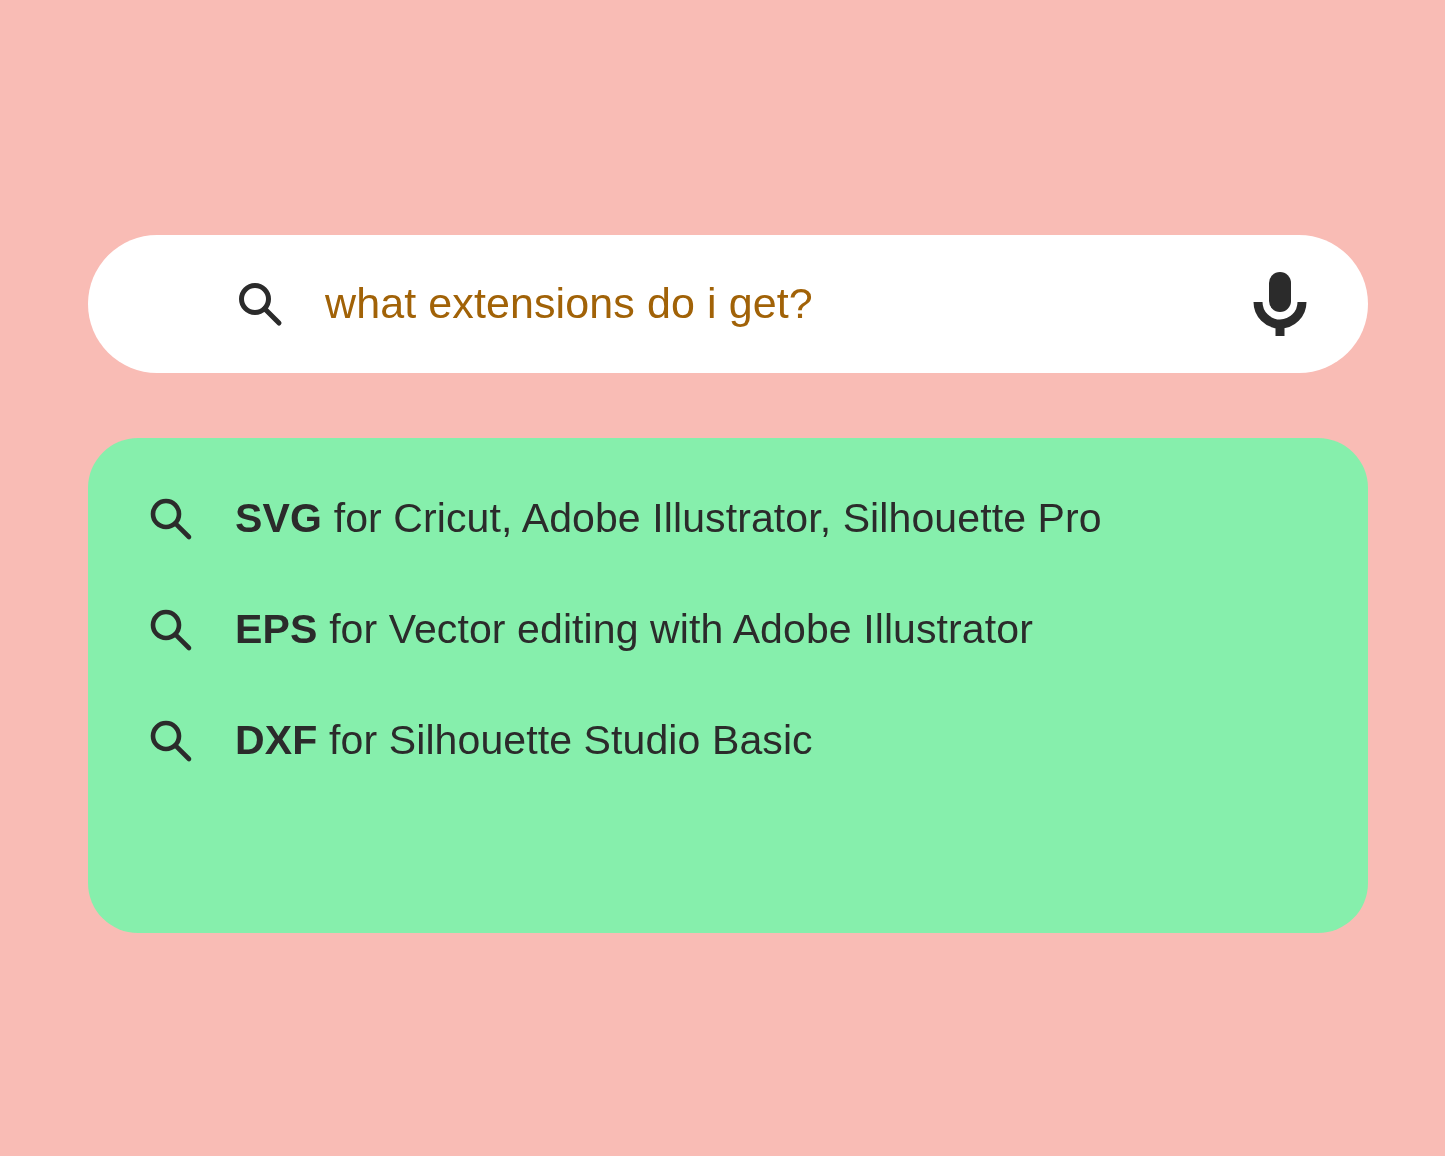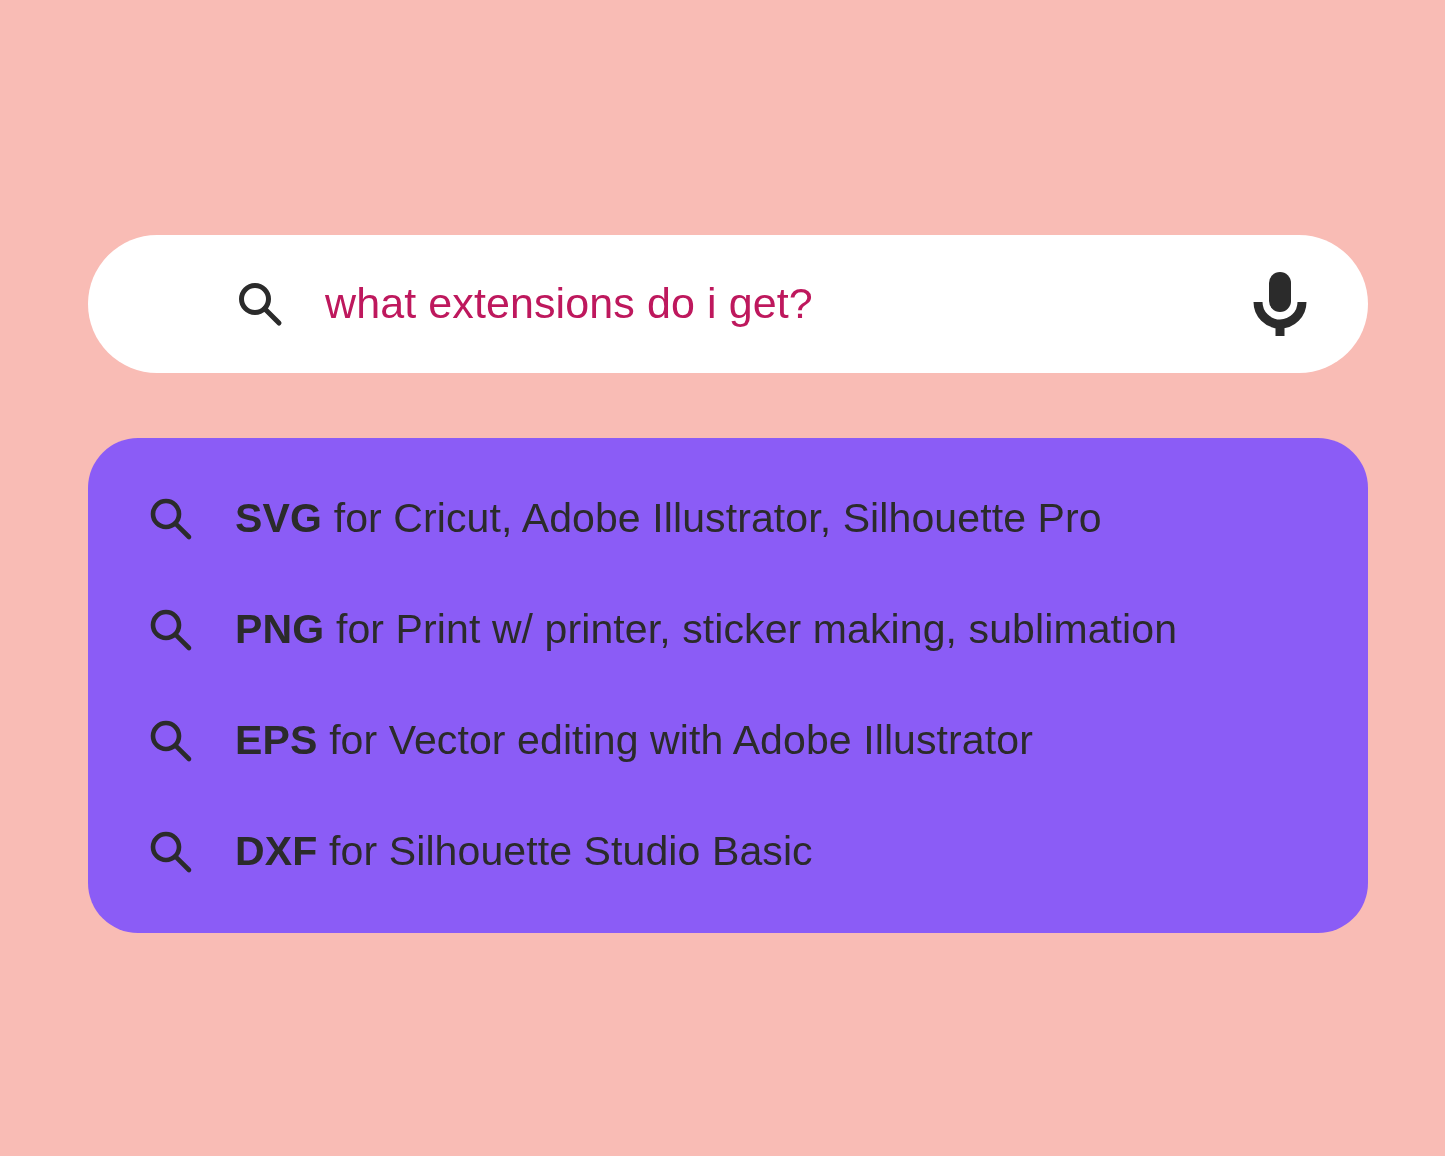--- a/index.html
+++ b/index.html
@@ -47,21 +47,21 @@
     display: block;
   }
 
   .search-bar .query {
     position: absolute;
     left: 237px;
     top: 50%;
     transform: translateY(-50%);
     font-size: 43px;
     line-height: 1.15;
-    color: #be185d;
+    color: #a16207;
     letter-spacing: 0.1px;
     white-space: nowrap;
     font-weight: 400;
   }
 
   .mic-button {
     position: absolute;
     right: 58px;
     top: 50%;
     transform: translateY(-50%);
@@ -75,21 +75,21 @@
   }
   .mic-button svg { display: block; width: 100%; height: 100%; }
 
   
   .suggestions-card {
     position: absolute;
     left: 88px;
     top: 438px;
     width: 1280px;
     height: 495px;
-    background: #8b5cf6;
+    background: #86efac;
     border-radius: 50px;
     box-sizing: border-box;
   }
 
   .suggestion-row {
     position: absolute;
     left: 0;
     width: 100%;
     height: 76px;
     display: flex;
@@ -158,31 +158,20 @@
         <svg viewBox="0 0 46 46" xmlns="http://www.w3.org/2000/svg">
           <circle cx="18" cy="18" r="13" fill="none" stroke="#2b2b2b" stroke-width="4.6"></circle>
           <line x1="27.3" y1="27.3" x2="41" y2="41" stroke="#2b2b2b" stroke-width="4.6" stroke-linecap="round"></line>
         </svg>
       </span>
       <span class="row-text">
         <span class="prefix">SVG</span><span> for Cricut, Adobe Illustrator, Silhouette Pro</span>
       </span>
     </div>
 
-    <div class="suggestion-row">
-      <span class="row-icon">
-        <svg viewBox="0 0 46 46" xmlns="http://www.w3.org/2000/svg">
-          <circle cx="18" cy="18" r="13" fill="none" stroke="#2b2b2b" stroke-width="4.6"></circle>
-          <line x1="27.3" y1="27.3" x2="41" y2="41" stroke="#2b2b2b" stroke-width="4.6" stroke-linecap="round"></line>
-        </svg>
-      </span>
-      <span class="row-text">
-        <span class="prefix">PNG</span><span> for Print w/ printer, sticker making, sublimation</span>
-      </span>
-    </div>
 
     <div class="suggestion-row">
       <span class="row-icon">
         <svg viewBox="0 0 46 46" xmlns="http://www.w3.org/2000/svg">
           <circle cx="18" cy="18" r="13" fill="none" stroke="#2b2b2b" stroke-width="4.6"></circle>
           <line x1="27.3" y1="27.3" x2="41" y2="41" stroke="#2b2b2b" stroke-width="4.6" stroke-linecap="round"></line>
         </svg>
       </span>
       <span class="row-text">
         <span class="prefix">EPS</span><span> for Vector editing with Adobe Illustrator</span>

